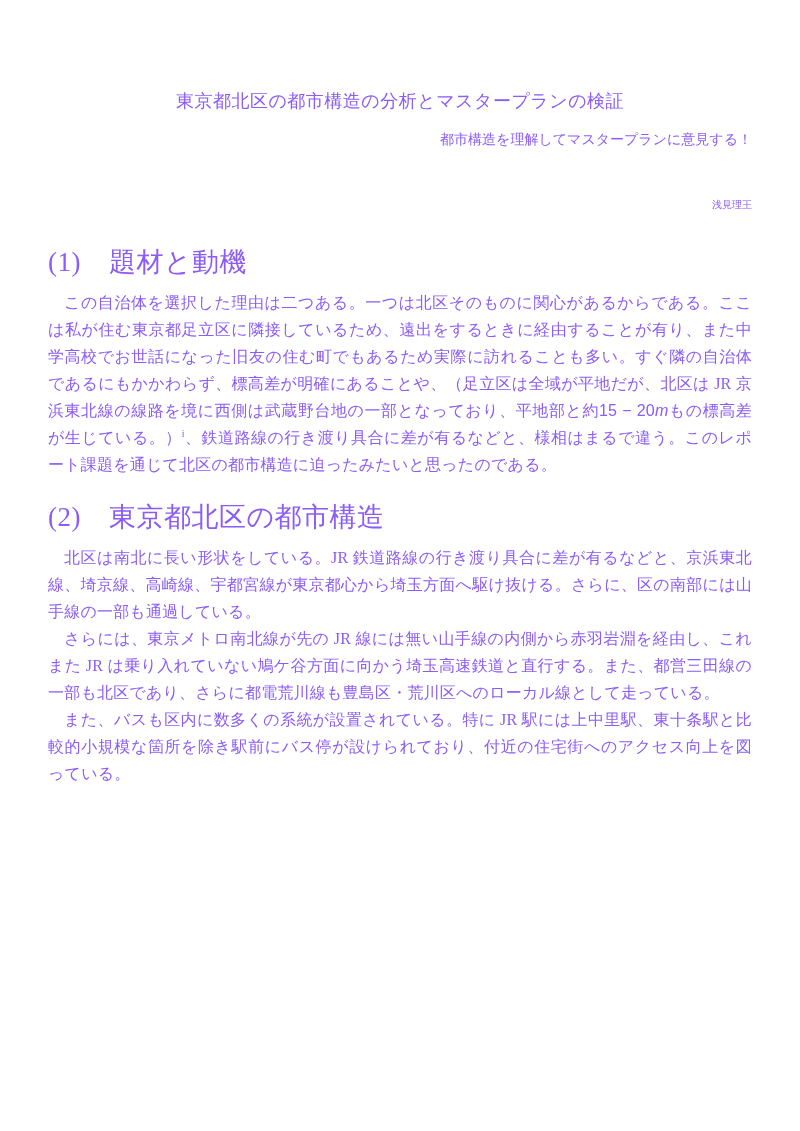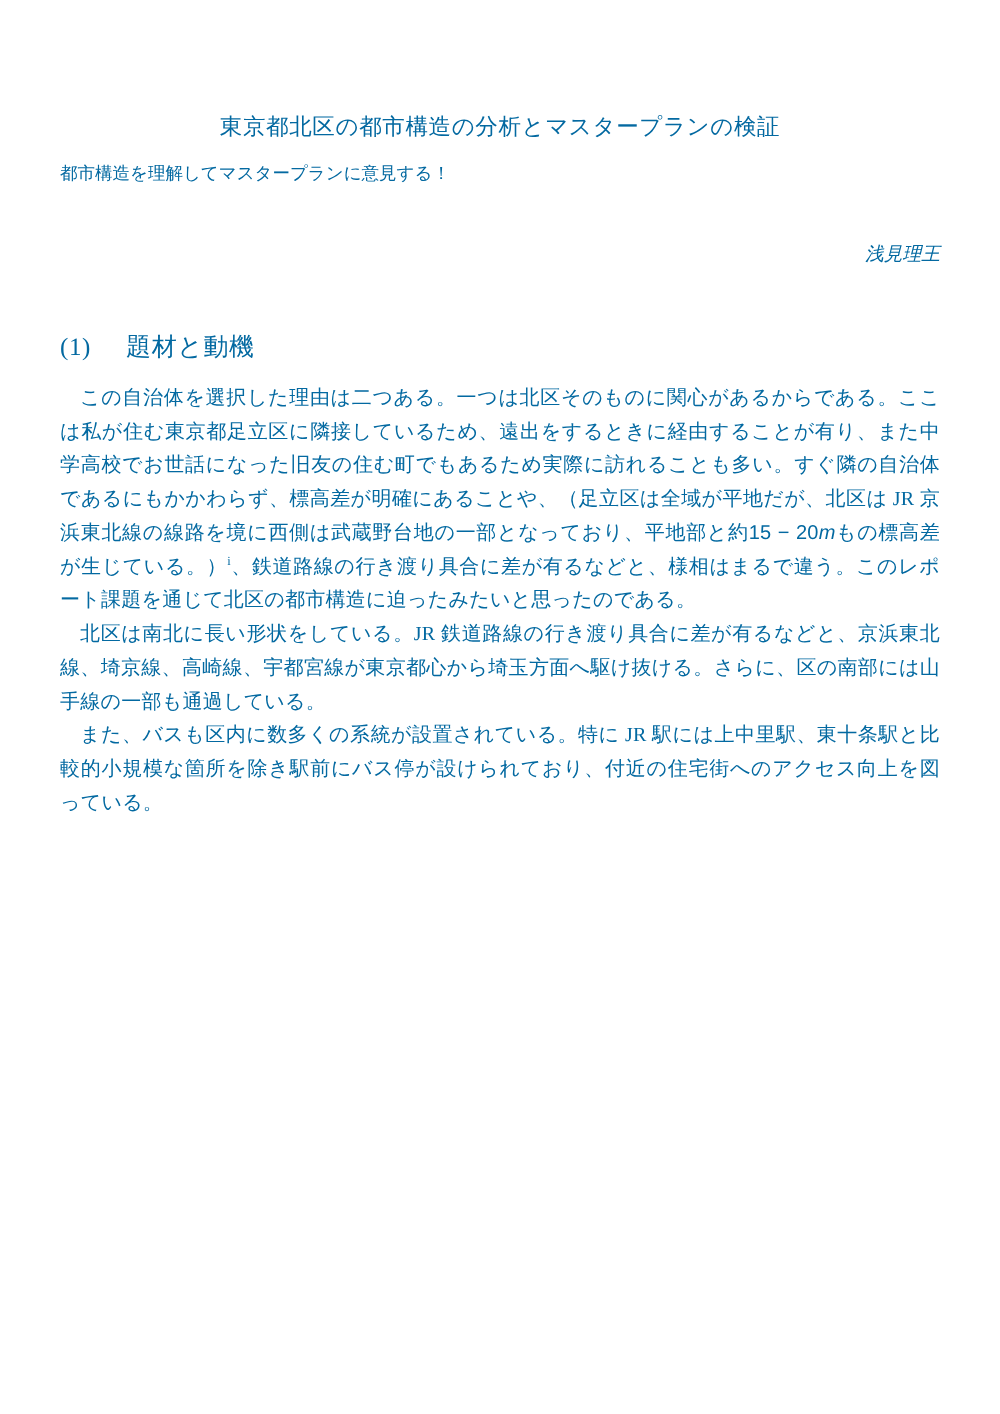--- a/index.html
+++ b/index.html
@@ -7,50 +7,49 @@
     padding: 0;
     background: #ffffff;
   }
   .page {
     position: relative;
     width: 800px;
     height: 852px;
     box-sizing: border-box;
     padding: 88px 48px 0 48px;
     background: #ffffff;
-    color: #0369a1;
+    color: #8b5cf6;
     font-family: "Liberation Serif", "DejaVu Serif", serif;
     overflow: hidden;
   }
   .doc-title {
     margin: 0;
     font-size: 18px;
     line-height: 26px;
     font-weight: normal;
     text-align: center;
     letter-spacing: 0.5px;
   }
   .doc-subtitle {
     margin: 16px 0 0 0;
     font-size: 14px;
     line-height: 20px;
-    text-align: left;
+    text-align: right;
   }
   .author {
     margin: 44px 0 0 0;
-    font-size: 15px;
+    font-size: 10px;
     line-height: 21px;
     text-align: right;
-    font-style: italic;
   }
   h2.sec-heading {
-    font-size: 20px;
+    font-size: 27px;
     line-height: 30px;
     font-weight: normal;
-    margin: 48px 0 12px 0;
+    margin: 32px 0 12px 0;
     letter-spacing: 0.5px;
   }
   h2.sec-heading.second {
     margin-top: 24px;
   }
   .sec-num {
     display: inline-block;
     margin-right: 28px;
   }
   .subheading {
@@ -99,20 +98,24 @@
       <span class="sec-num">(1)</span><span>題材と動機</span>
     </h2>
 
 
     <p class="body"><span>この自治体を選択した理由は二つある。一つは北区そのものに関心があるからである。ここは私が住む東京都足立区に隣接しているため、遠出をするときに経由することが有り、また中学高校でお世話になった旧友の住む町でもあるため実際に訪れることも多い。すぐ隣の自治体であるにもかかわらず、標高差が明確にあることや、（足立区は全域が平地だが、北区は JR 京浜東北線の線路を境に西側は武蔵野台地の一部となっており、平地部と約</span><span class="math-range"><span>15 − 20</span><i>m</i></span><span>もの標高差が生じている。）</span><sup class="fn">i</sup><span>、鉄道路線の行き渡り具合に差が有るなどと、様相はまるで違う。このレポート課題を通じて北区の都市構造に迫ったみたいと思ったのである。</span></p>
 
 
   </section>
 
   <section>
+    <h2 class="sec-heading second">
+      <span class="sec-num">(2)</span><span>東京都北区の都市構造</span>
+    </h2>
 
 
     <p class="body">北区は南北に長い形状をしている。JR 鉄道路線の行き渡り具合に差が有るなどと、京浜東北線、埼京線、高崎線、宇都宮線が東京都心から埼玉方面へ駆け抜ける。さらに、区の南部には山手線の一部も通過している。</p>
+    <p class="body">さらには、東京メトロ南北線が先の JR 線には無い山手線の内側から赤羽岩淵を経由し、これまた JR は乗り入れていない鳩ケ谷方面に向かう埼玉高速鉄道と直行する。また、都営三田線の一部も北区であり、さらに都電荒川線も豊島区・荒川区へのローカル線として走っている。</p>
     <p class="body">また、バスも区内に数多くの系統が設置されている。特に JR 駅には上中里駅、東十条駅と比較的小規模な箇所を除き駅前にバス停が設けられており、付近の住宅街へのアクセス向上を図っている。</p>
 
   </section>
 
 </div>
 
 </body></html>

